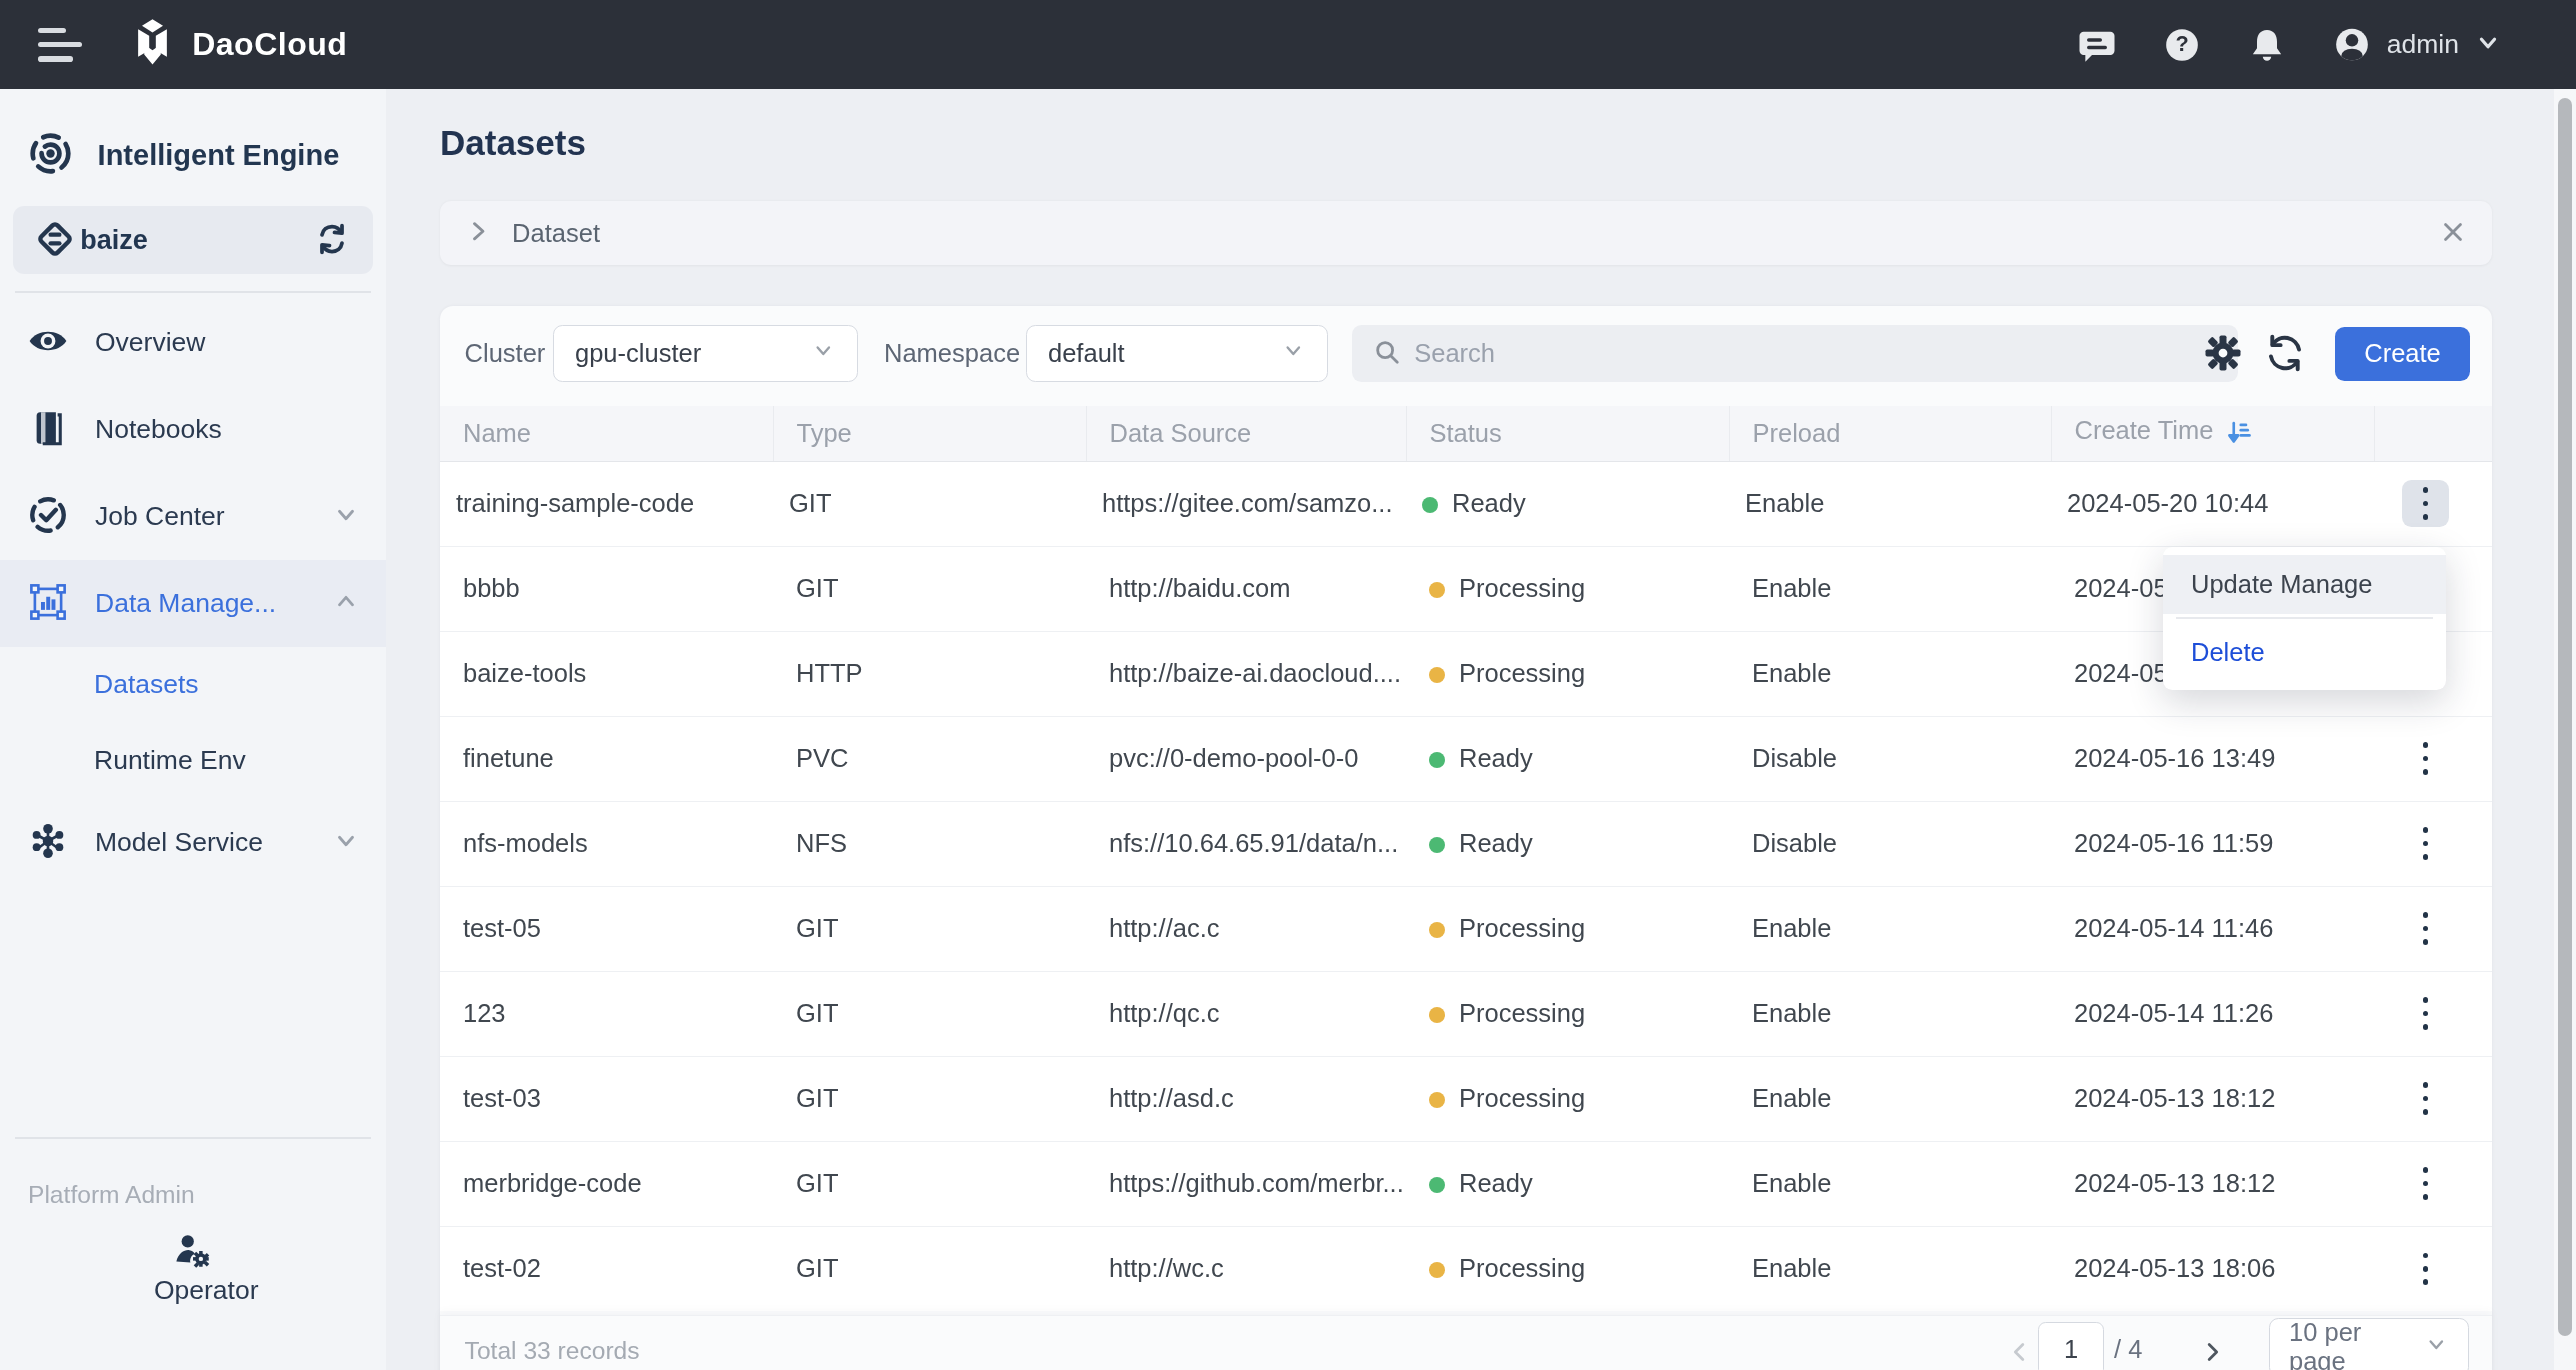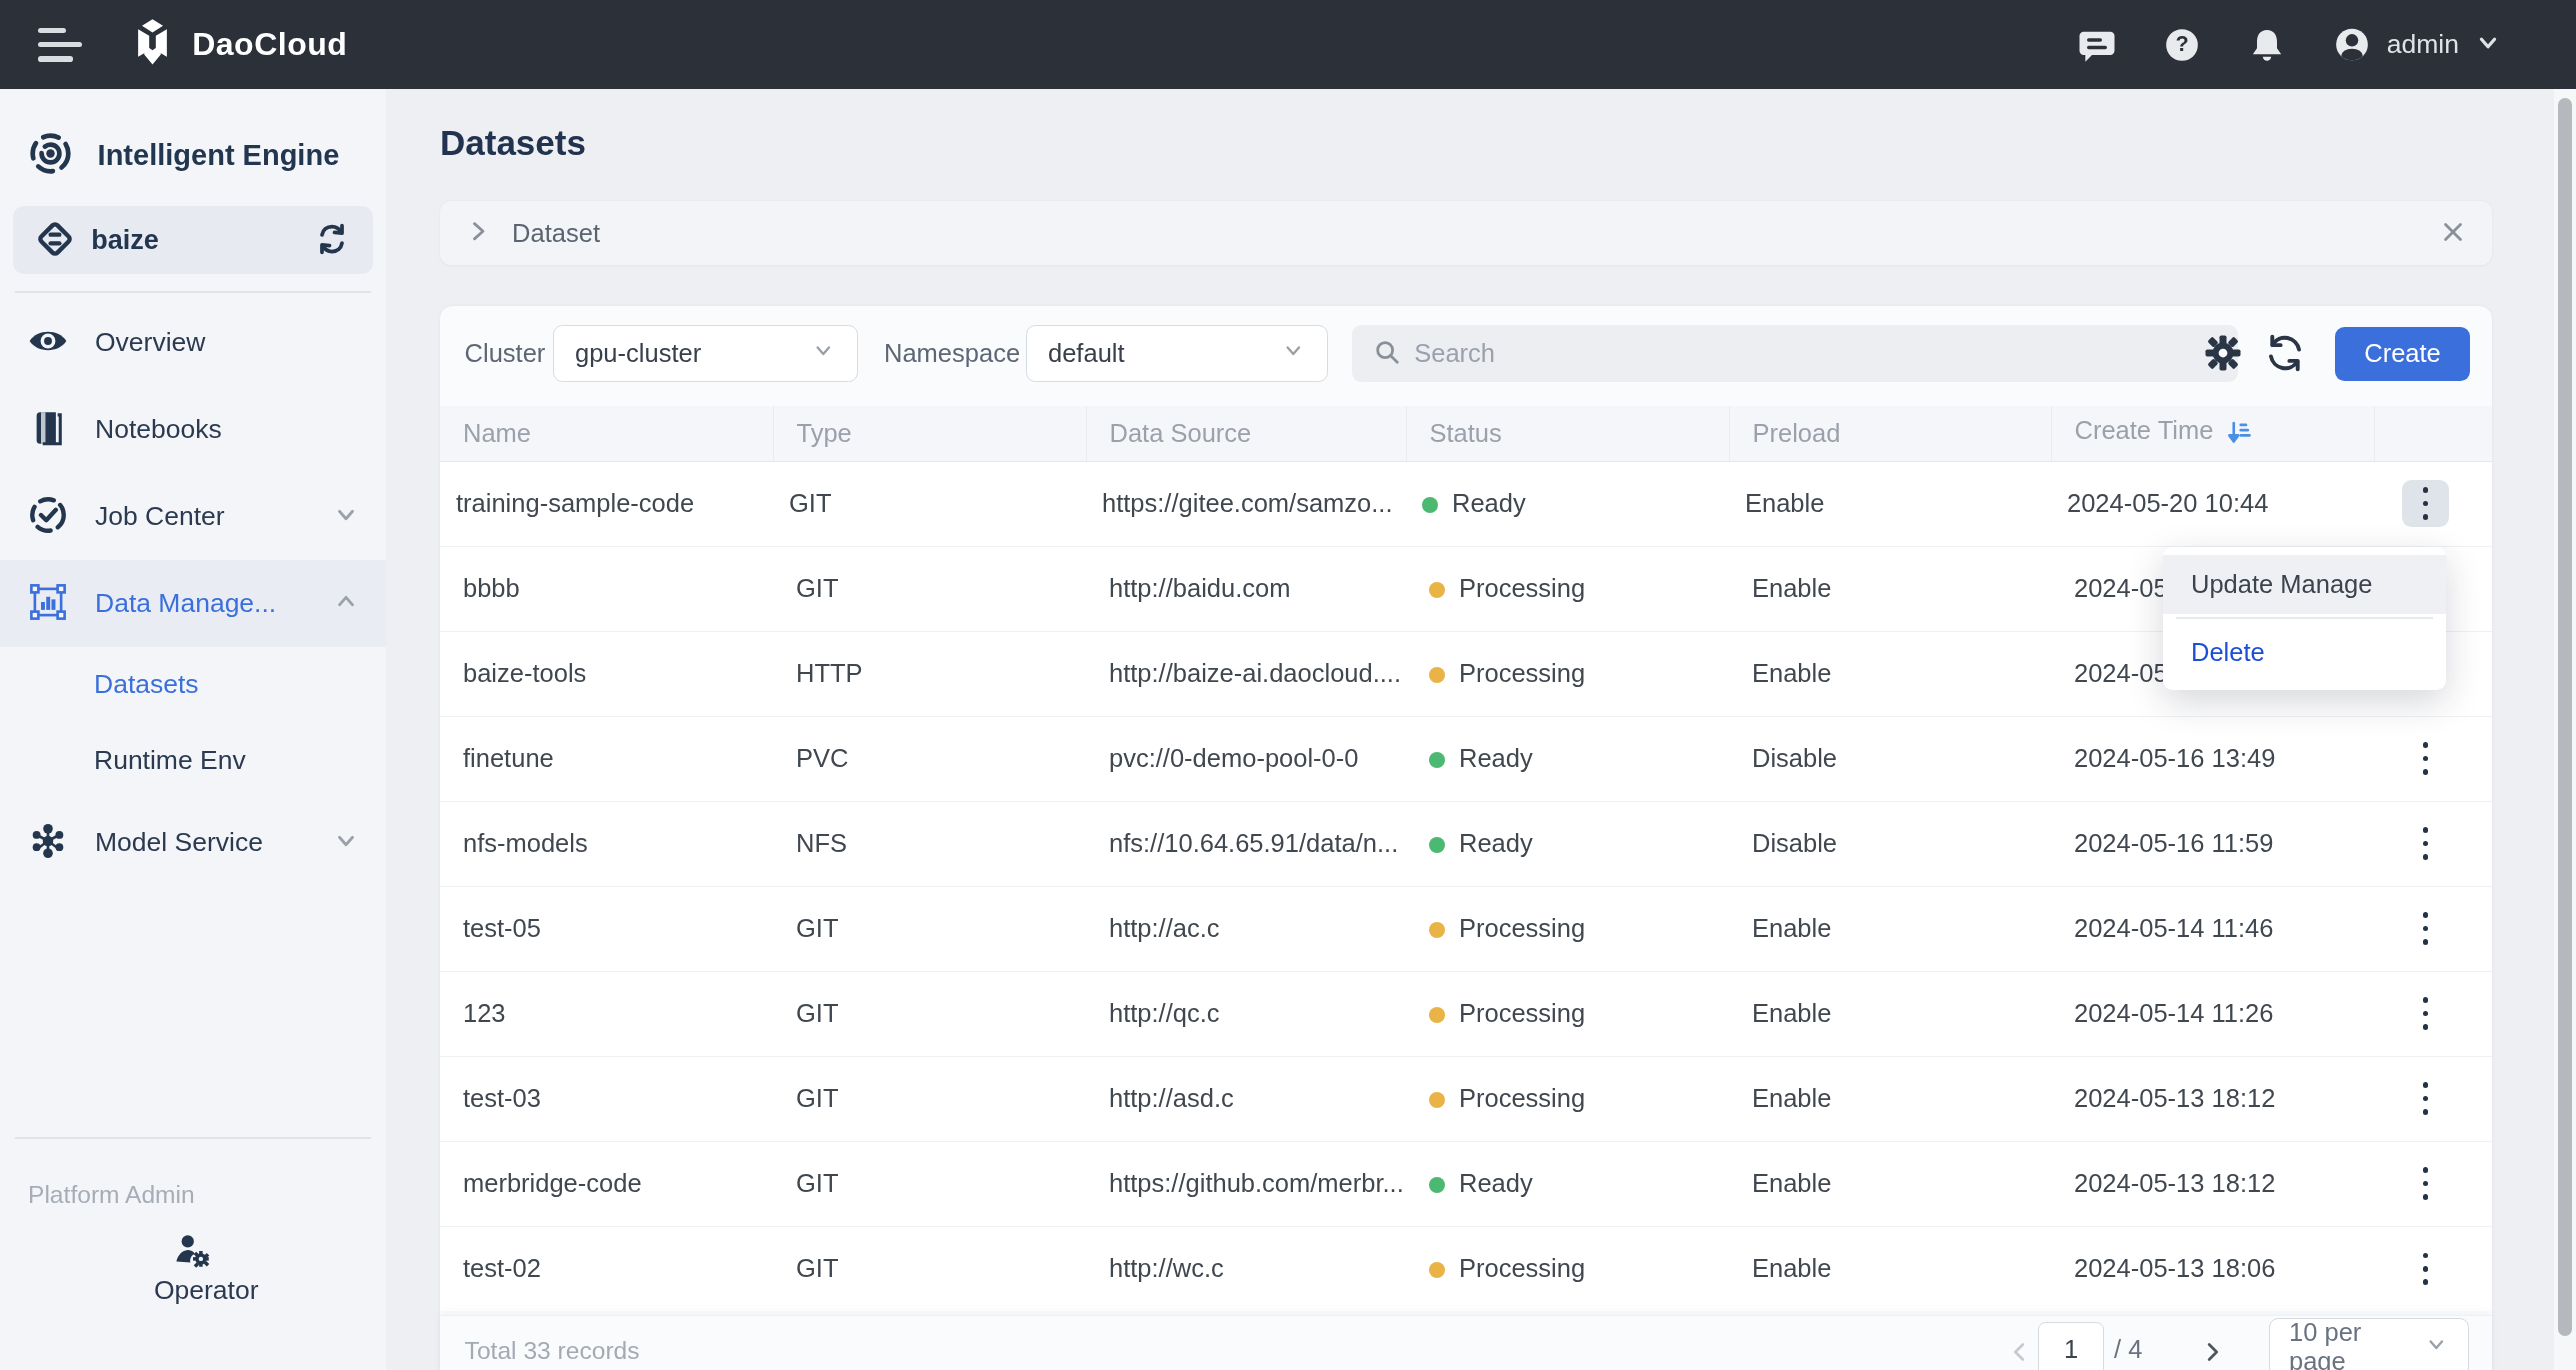--- a/index.html
+++ b/index.html
@@ -19,21 +19,21 @@
   .top-ico { width:40px; height:40px; display:flex; align-items:center; justify-content:center; cursor:pointer; }
   .admin-wrap { display:flex; align-items:center; gap:15px; }
   .admin-name { color:#dfe3e8; font-size:26.5px; }
 
   
   .sidebar { position:absolute; left:0; top:89px; width:386px; height:1281px; background:#f3f5f8; }
   .product { display:flex; align-items:center; gap:24.6px; margin:36px 0 0 28px; height:60px; }
   .product-label { font-size:29px; font-weight:bold; color:#223650; }
   .workspace { margin:21px 13.2px 0 13.2px; height:68px; background:#e7eaf0; border-radius:11.3px;
                display:flex; align-items:center; padding:0 21px; cursor:pointer; }
-  .workspace-label { font-size:27px; font-weight:bold; color:#223650; margin-left:15px; }
+  .workspace-label { font-size:27px; font-weight:bold; color:#223650; margin-left:4px; }
   .workspace .spacer { flex:1; }
   .side-divider { height:1.9px; background:#e0e3e8; margin:17px 15px 0 15px; }
   .nav { margin-top:5.7px; }
   .nav-item { height:87px; display:flex; align-items:center; padding:0 26.5px; cursor:pointer; }
   .nav-item .lbl { font-size:26.5px; color:#2b3a50; margin-left:26.5px; }
   .nav-item .spacer { flex:1; }
   .nav-item.active { background:#e9ecf3; }
   .nav-item.active .lbl { color:#3b70dc; }
   .sub-item { height:76px; display:flex; align-items:center; padding-left:94px; font-size:26.5px;
               color:#2b3a50; cursor:pointer; }

